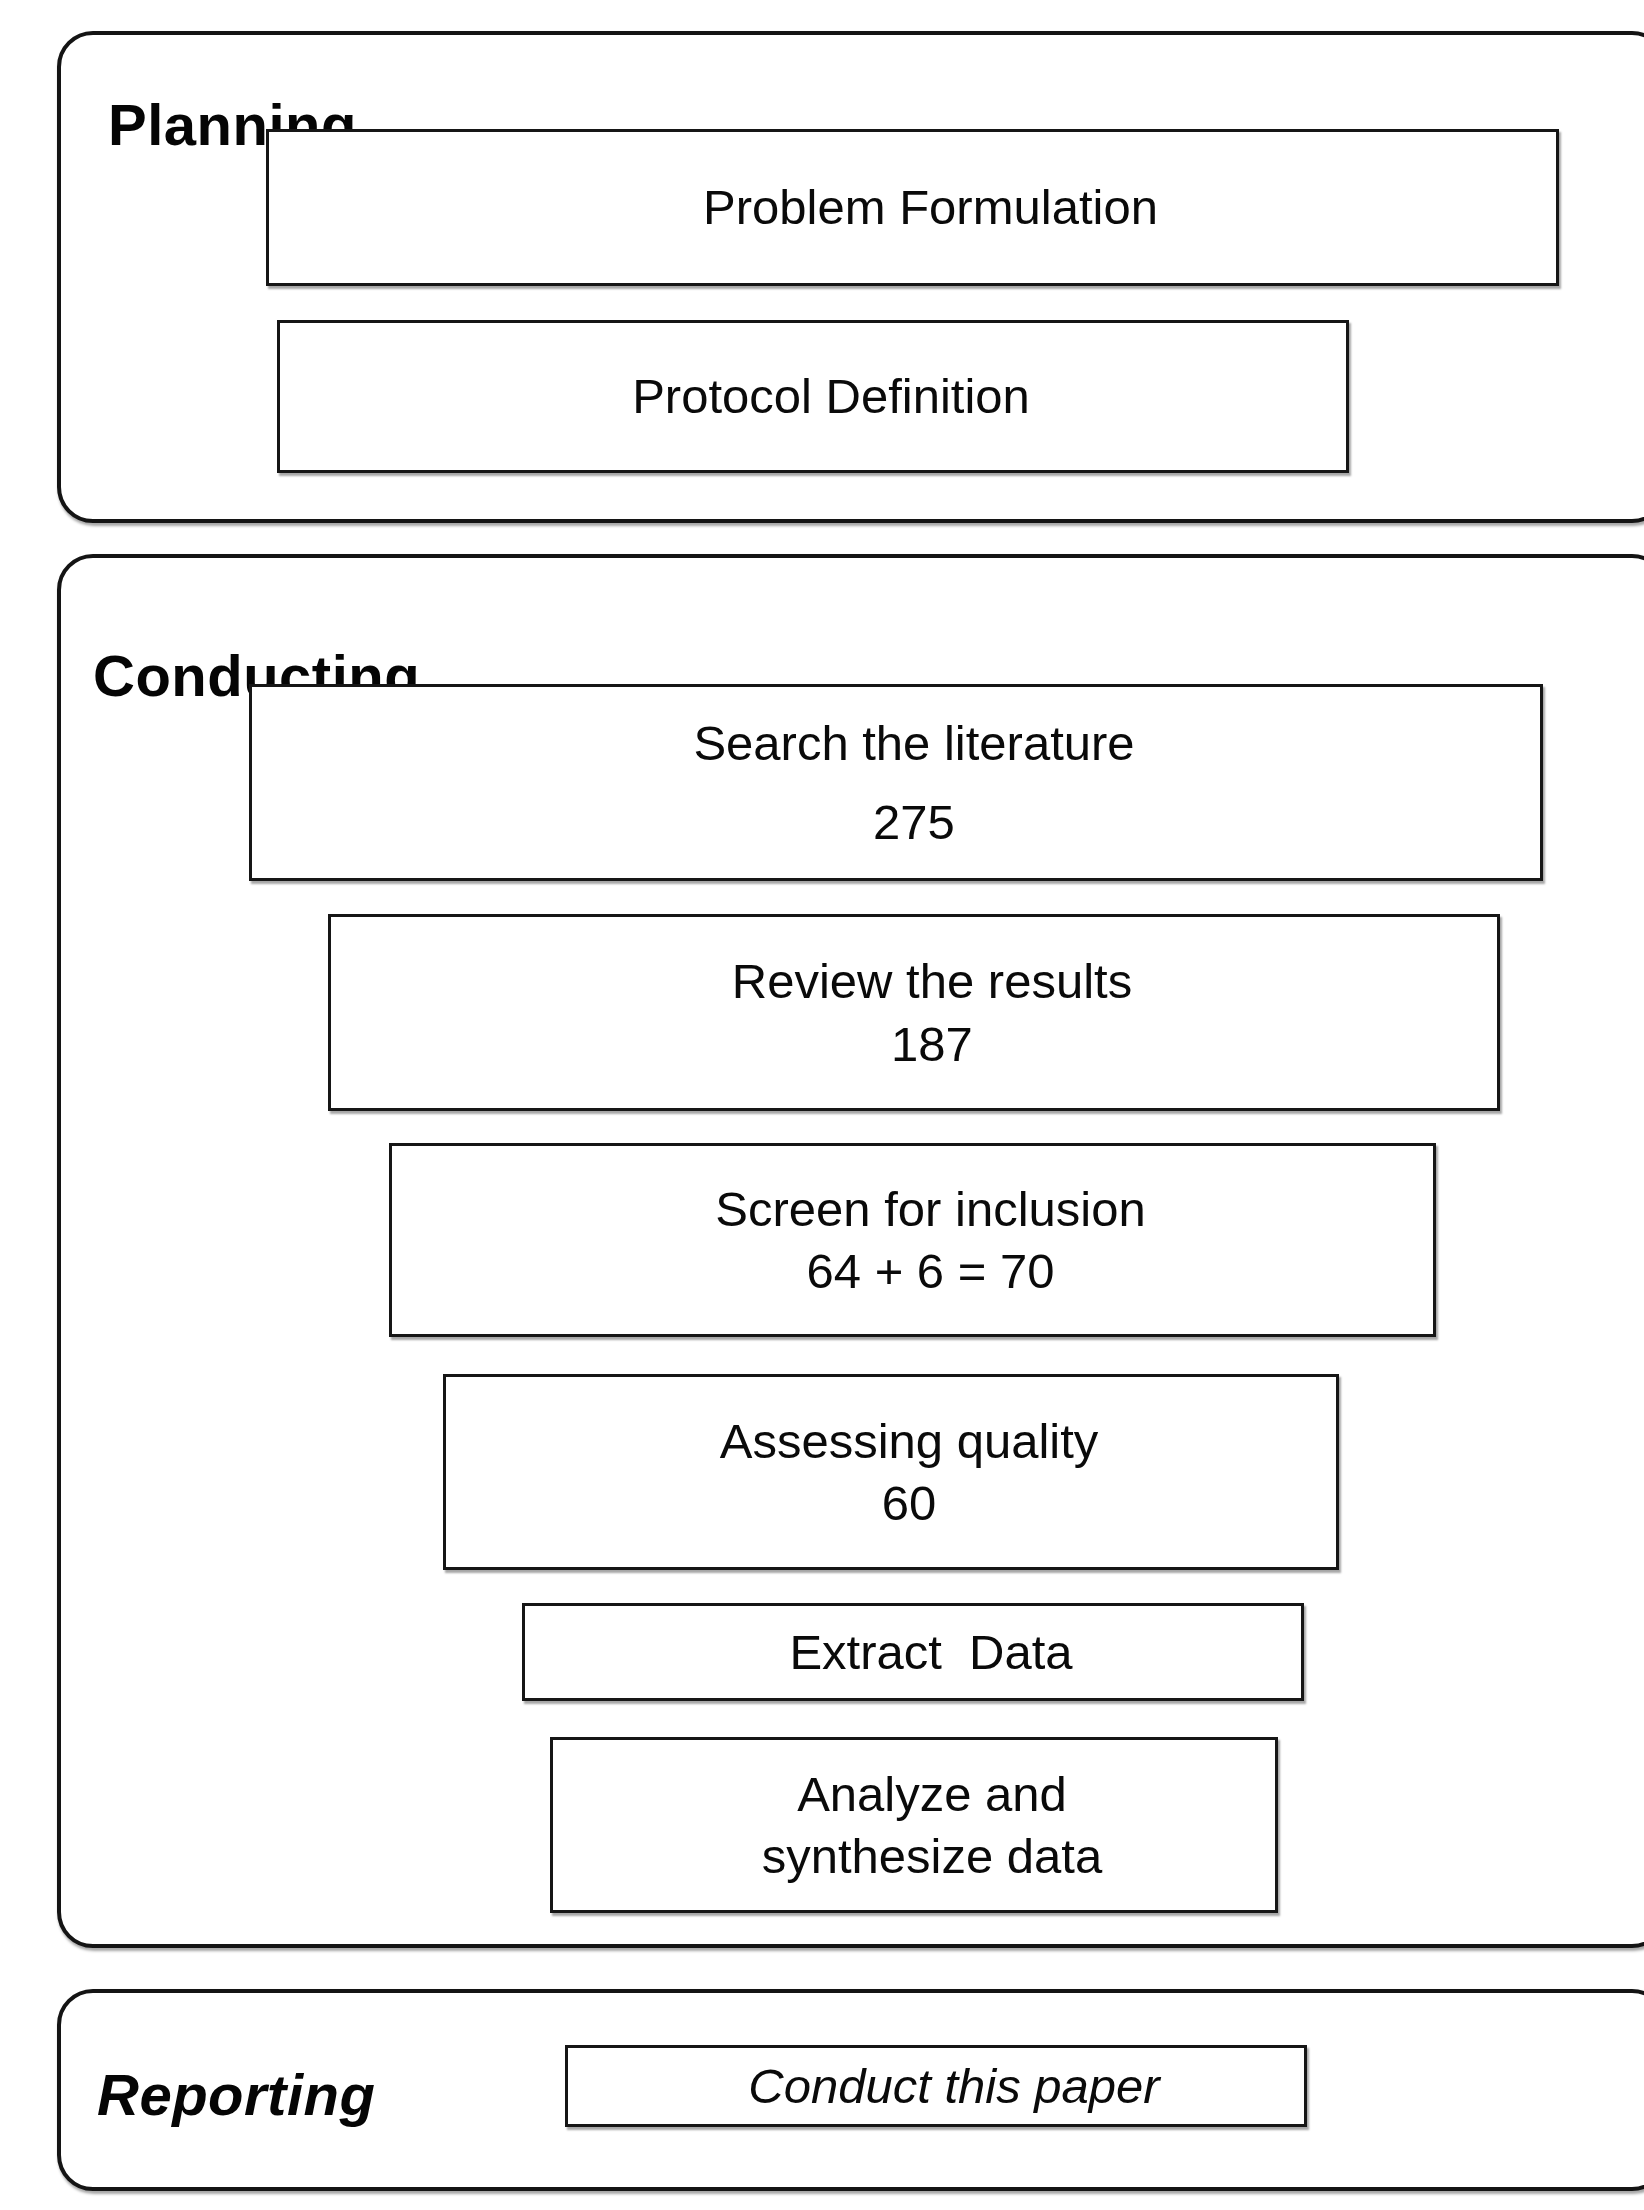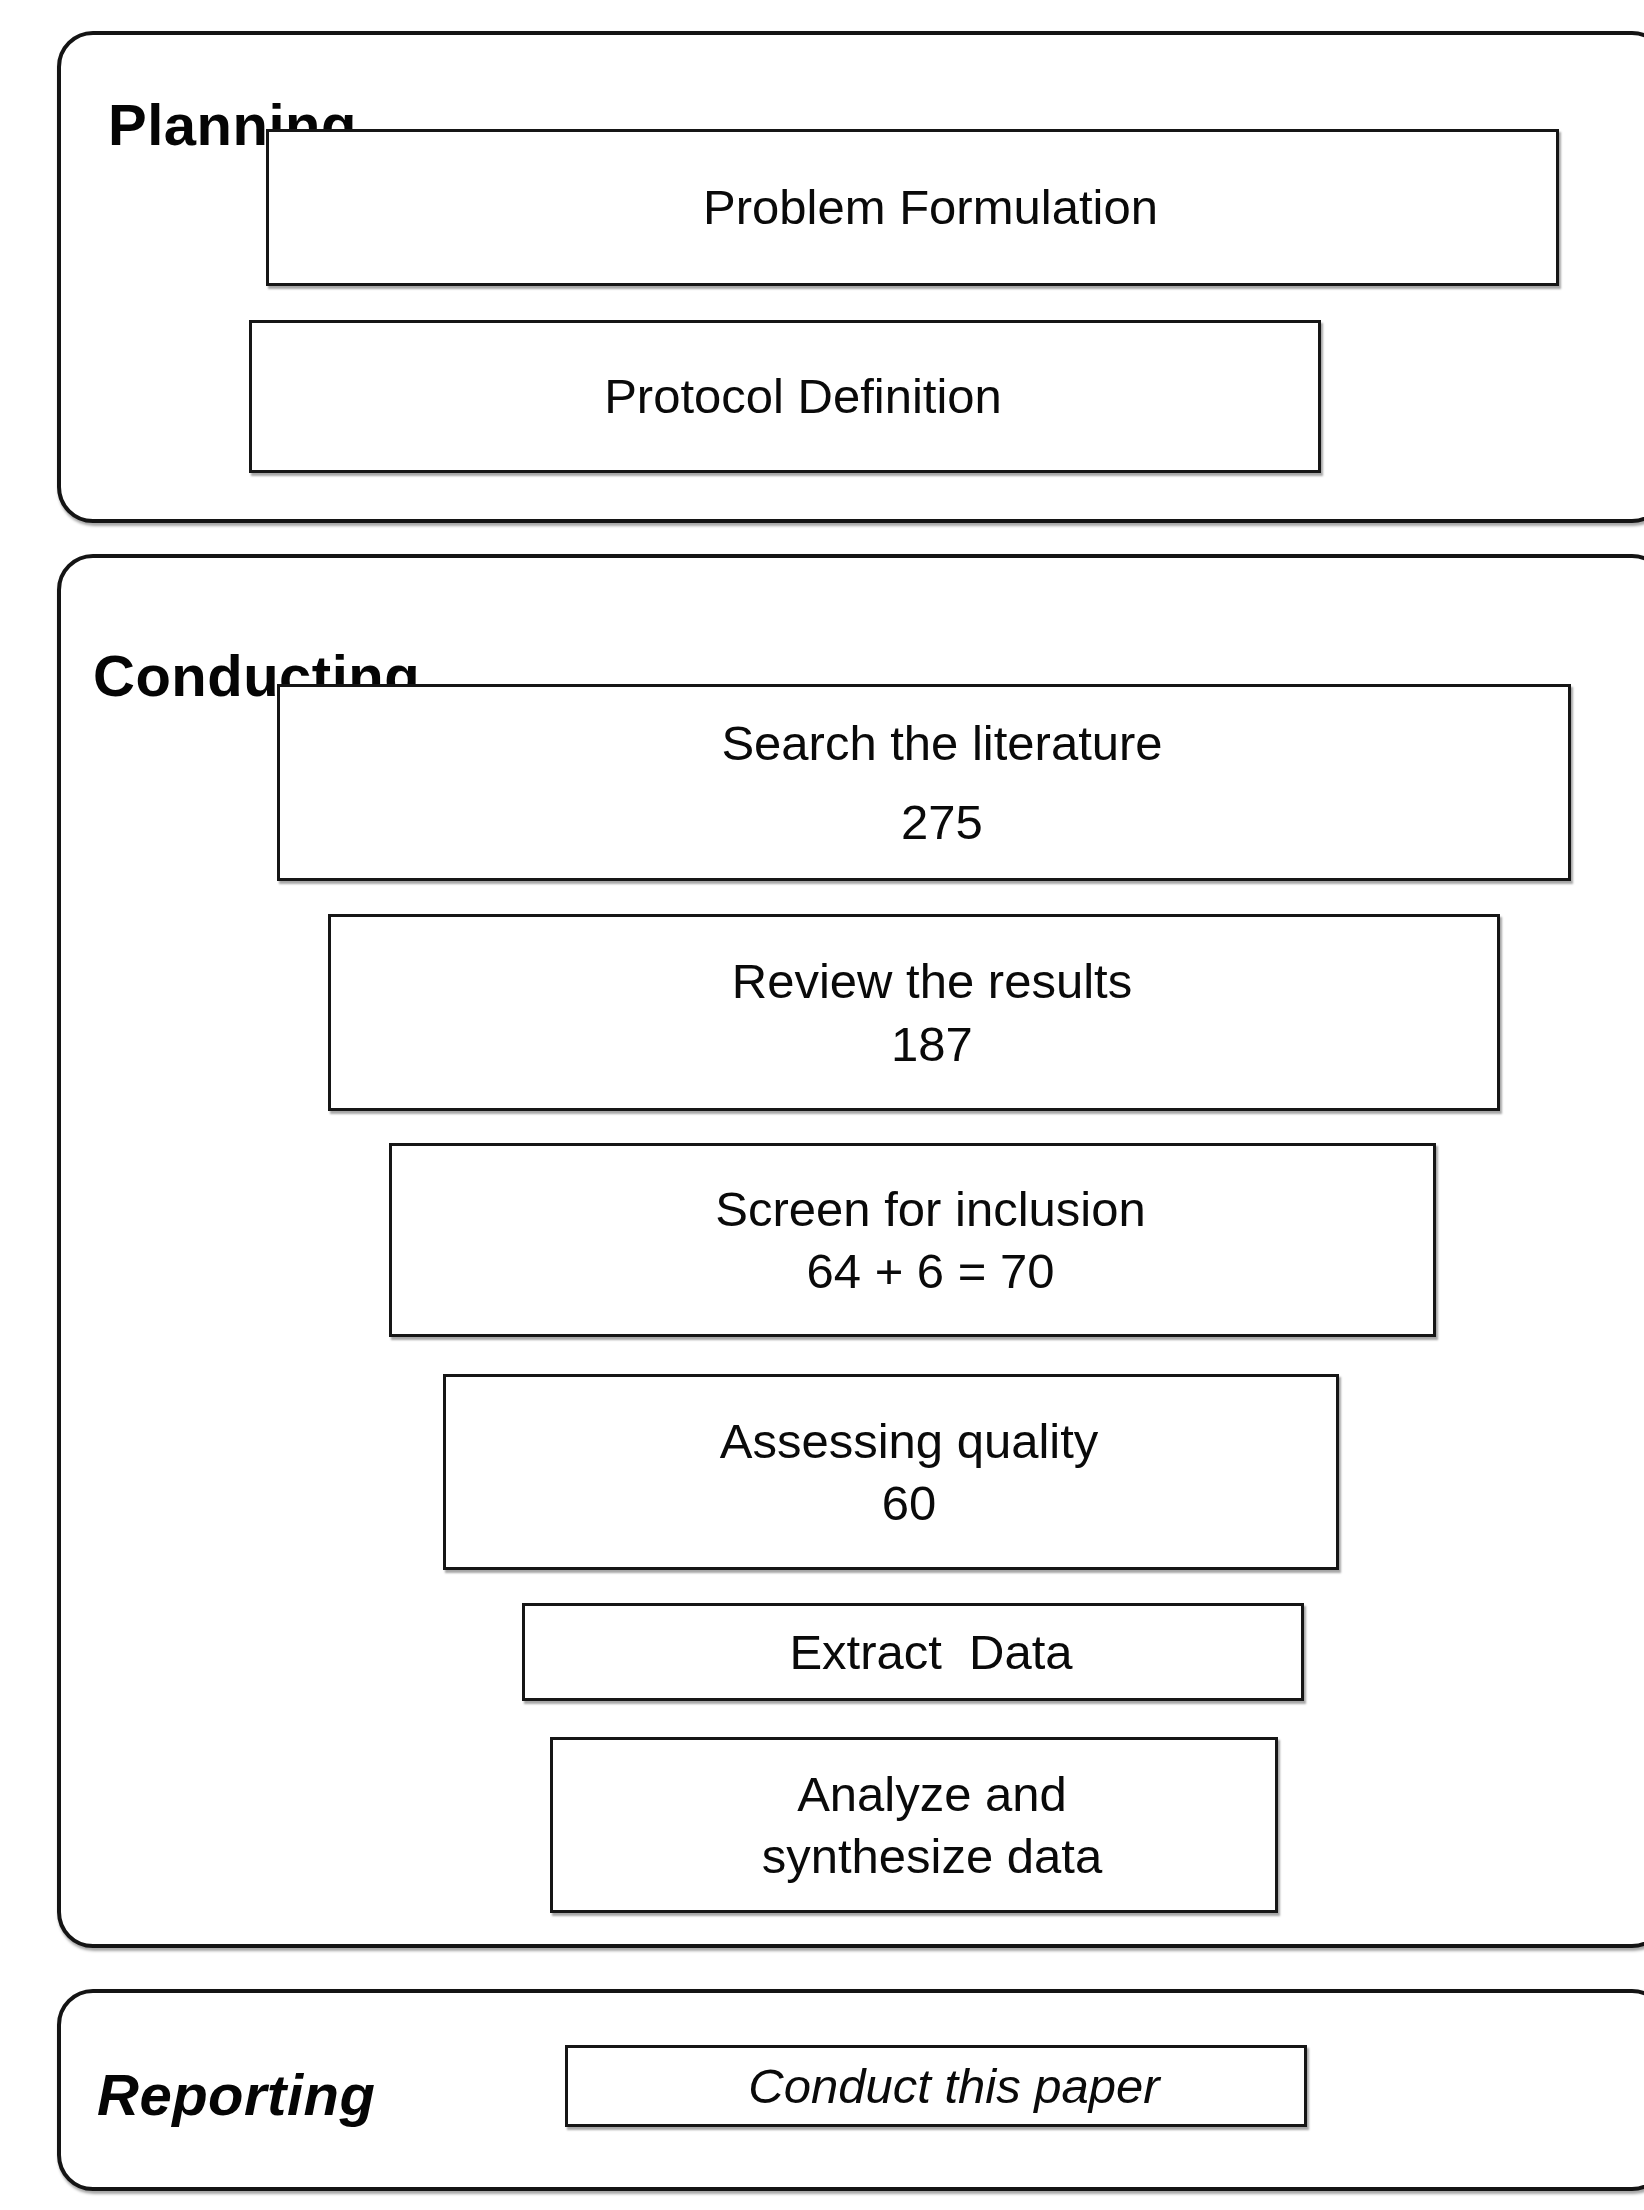--- a/index.html
+++ b/index.html
@@ -53,25 +53,25 @@
     color: #0a0a0a;
     white-space: pre-wrap;
   }
   .box-label.wrap-narrow {
     max-width: 443px;
   }
   
   #planning   { left: 17px; top: 31px;   width: 1611px; height: 492px; }
   #planning .section-title { left: 47px; top: 13px; }
   #box-problem  { left: 205px; top: 94px; width: 1293px; height: 157px; }
-  #box-protocol { left: 188px; top: 285px; width: 1072px; height: 153px; }
+  #box-protocol { left: 216px; top: 285px; width: 1072px; height: 153px; }
   
   #conducting { left: 17px; top: 554px;  width: 1611px; height: 1394px; }
   #conducting .section-title { left: 32px; top: 41px; }
-  #box-search    { left: 216px; top: 126px;  width: 1294px; height: 197px; gap: 16px; }
+  #box-search    { left: 188px; top: 126px;  width: 1294px; height: 197px; gap: 16px; }
   #box-review    { left: 267px; top: 356px;  width: 1172px; height: 197px; }
   #box-screen    { left: 328px; top: 585px;  width: 1047px; height: 194px; }
   #box-assessing { left: 382px; top: 816px;  width: 896px;  height: 196px; }
   #box-extract   { left: 461px; top: 1045px; width: 782px;  height: 98px; }
   #box-analyze   { left: 489px; top: 1179px; width: 728px;  height: 176px; }
   
   #reporting  { left: 17px; top: 1989px; width: 1611px; height: 202px; font-style: italic; }
   #reporting .section-title { left: 36px; top: 24.5px; }
   #box-conduct { left: 504px; top: 52px; width: 742px; height: 82px; }
 </style>

